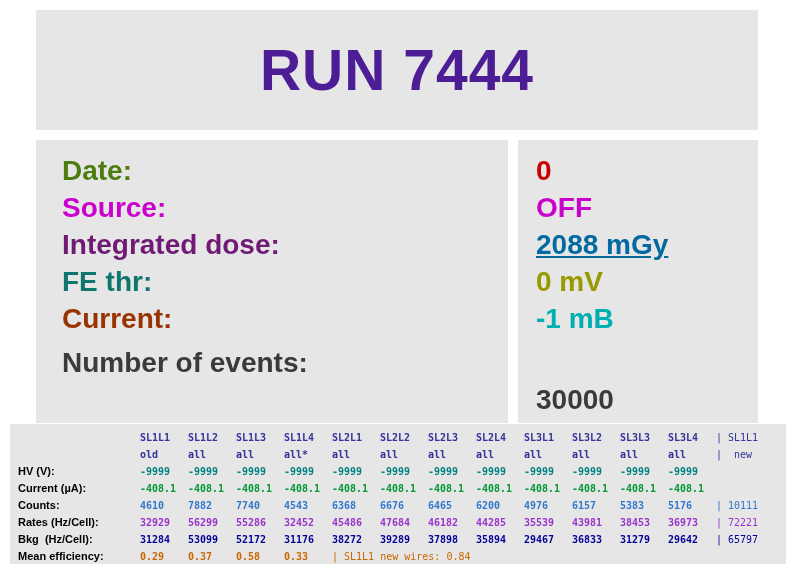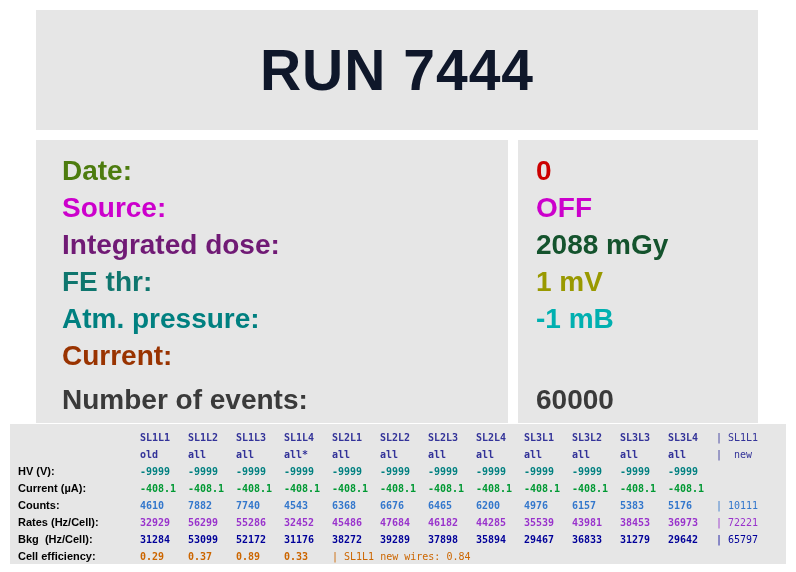--- a/index.html
+++ b/index.html
@@ -11,21 +11,21 @@
     position: relative;
     overflow: hidden;
   }
   .panel { position: absolute; background: #e6e6e6; }
 
   #header-box {
     left: 36px; top: 10px; width: 722px; height: 120px;
     display: flex; align-items: center; justify-content: center;
   }
   #run-title {
-    font-size: 57px; font-weight: bold; color: #0f172a; letter-spacing: 1px;
+    font-size: 57px; font-weight: bold; color: #4c1d95; letter-spacing: 1px;
   }
 
   #info-labels { left: 36px;  top: 140px; width: 472px; height: 283px; padding: 12px 0 0 26px; }
   #info-values { left: 518px; top: 140px; width: 240px; height: 283px; padding: 12px 0 0 18px; }
   .info-row {
     height: 37px; line-height: 37px;
     font-size: 28px; font-weight: bold;
     white-space: nowrap;
   }
   .info-row:last-child { margin-top: 7px; }
@@ -56,36 +56,35 @@
 
 <div class="panel" id="header-box">
   <div id="run-title">RUN 7444</div>
 </div>
 
 <div class="panel" id="info-labels">
     <div class="info-row" style="color: #4d7c0f;">Date:</div>
     <div class="info-row" style="color: rgb(204, 0, 204);">Source:</div>
     <div class="info-row" style="color: #701a75;">Integrated dose:</div>
     <div class="info-row" style="color: #0f766e;">FE thr:</div>
-    <div class="info-row" style="color: rgb(0, 128, 128);">Atm. pressure:</div>
     <div class="info-row" style="color: rgb(153, 51, 0);">Current:</div>
     <div class="info-row" style="color: rgb(58, 58, 58);">Number of events:</div>
   </div>
 <div class="panel" id="info-values">
     <div class="info-row" style="color: rgb(204, 0, 0);">0</div>
     <div class="info-row" style="color: rgb(204, 0, 204);">OFF</div>
-    <div class="info-row" style="color: #14532d;">2088 mGy</div>
-    <div class="info-row" style="color: rgb(153, 153, 0);">1 mV</div>
+    <div class="info-row" style="color: #0369a1; text-decoration: underline;">2088 mGy</div>
+    <div class="info-row" style="color: rgb(153, 153, 0);">0 mV</div>
     <div class="info-row" style="color: rgb(0, 176, 176);">-1 mB</div>
     <div class="info-row" style="color: rgb(153, 51, 0);"></div>
-    <div class="info-row" style="color: rgb(58, 58, 58);">60000</div>
+    <div class="info-row" style="color: rgb(58, 58, 58);">30000</div>
   </div>
 
 <div class="panel" id="stats-table">
     <div class="trow"><div class="tlabel"></div><div class="tcell" style="color: rgb(51, 51, 153);">SL1L1</div><div class="tcell" style="color: rgb(51, 51, 153);">SL1L2</div><div class="tcell" style="color: rgb(51, 51, 153);">SL1L3</div><div class="tcell" style="color: rgb(51, 51, 153);">SL1L4</div><div class="tcell" style="color: rgb(51, 51, 153);">SL2L1</div><div class="tcell" style="color: rgb(51, 51, 153);">SL2L2</div><div class="tcell" style="color: rgb(51, 51, 153);">SL2L3</div><div class="tcell" style="color: rgb(51, 51, 153);">SL2L4</div><div class="tcell" style="color: rgb(51, 51, 153);">SL3L1</div><div class="tcell" style="color: rgb(51, 51, 153);">SL3L2</div><div class="tcell" style="color: rgb(51, 51, 153);">SL3L3</div><div class="tcell" style="color: rgb(51, 51, 153);">SL3L4</div><div class="textra" style="color: rgb(51, 51, 153);">| SL1L1</div></div>
     <div class="trow"><div class="tlabel"></div><div class="tcell" style="color: rgb(51, 51, 153);">old</div><div class="tcell" style="color: rgb(51, 51, 153);">all</div><div class="tcell" style="color: rgb(51, 51, 153);">all</div><div class="tcell" style="color: rgb(51, 51, 153);">all*</div><div class="tcell" style="color: rgb(51, 51, 153);">all</div><div class="tcell" style="color: rgb(51, 51, 153);">all</div><div class="tcell" style="color: rgb(51, 51, 153);">all</div><div class="tcell" style="color: rgb(51, 51, 153);">all</div><div class="tcell" style="color: rgb(51, 51, 153);">all</div><div class="tcell" style="color: rgb(51, 51, 153);">all</div><div class="tcell" style="color: rgb(51, 51, 153);">all</div><div class="tcell" style="color: rgb(51, 51, 153);">all</div><div class="textra" style="color: rgb(51, 51, 153);">|  new</div></div>
     <div class="trow"><div class="tlabel">HV (V):</div><div class="tcell" style="color: rgb(0, 128, 128);">-9999</div><div class="tcell" style="color: rgb(0, 128, 128);">-9999</div><div class="tcell" style="color: rgb(0, 128, 128);">-9999</div><div class="tcell" style="color: rgb(0, 128, 128);">-9999</div><div class="tcell" style="color: rgb(0, 128, 128);">-9999</div><div class="tcell" style="color: rgb(0, 128, 128);">-9999</div><div class="tcell" style="color: rgb(0, 128, 128);">-9999</div><div class="tcell" style="color: rgb(0, 128, 128);">-9999</div><div class="tcell" style="color: rgb(0, 128, 128);">-9999</div><div class="tcell" style="color: rgb(0, 128, 128);">-9999</div><div class="tcell" style="color: rgb(0, 128, 128);">-9999</div><div class="tcell" style="color: rgb(0, 128, 128);">-9999</div></div>
     <div class="trow"><div class="tlabel">Current (µA):</div><div class="tcell" style="color: rgb(0, 153, 51);">-408.1</div><div class="tcell" style="color: rgb(0, 153, 51);">-408.1</div><div class="tcell" style="color: rgb(0, 153, 51);">-408.1</div><div class="tcell" style="color: rgb(0, 153, 51);">-408.1</div><div class="tcell" style="color: rgb(0, 153, 51);">-408.1</div><div class="tcell" style="color: rgb(0, 153, 51);">-408.1</div><div class="tcell" style="color: rgb(0, 153, 51);">-408.1</div><div class="tcell" style="color: rgb(0, 153, 51);">-408.1</div><div class="tcell" style="color: rgb(0, 153, 51);">-408.1</div><div class="tcell" style="color: rgb(0, 153, 51);">-408.1</div><div class="tcell" style="color: rgb(0, 153, 51);">-408.1</div><div class="tcell" style="color: rgb(0, 153, 51);">-408.1</div></div>
     <div class="trow"><div class="tlabel">Counts:</div><div class="tcell" style="color: rgb(51, 119, 204);">4610</div><div class="tcell" style="color: rgb(51, 119, 204);">7882</div><div class="tcell" style="color: rgb(51, 119, 204);">7740</div><div class="tcell" style="color: rgb(51, 119, 204);">4543</div><div class="tcell" style="color: rgb(51, 119, 204);">6368</div><div class="tcell" style="color: rgb(51, 119, 204);">6676</div><div class="tcell" style="color: rgb(51, 119, 204);">6465</div><div class="tcell" style="color: rgb(51, 119, 204);">6200</div><div class="tcell" style="color: rgb(51, 119, 204);">4976</div><div class="tcell" style="color: rgb(51, 119, 204);">6157</div><div class="tcell" style="color: rgb(51, 119, 204);">5383</div><div class="tcell" style="color: rgb(51, 119, 204);">5176</div><div class="textra" style="color: rgb(51, 119, 204);">| 10111</div></div>
     <div class="trow"><div class="tlabel">Rates (Hz/Cell):</div><div class="tcell" style="color: rgb(153, 51, 204);">32929</div><div class="tcell" style="color: rgb(153, 51, 204);">56299</div><div class="tcell" style="color: rgb(153, 51, 204);">55286</div><div class="tcell" style="color: rgb(153, 51, 204);">32452</div><div class="tcell" style="color: rgb(153, 51, 204);">45486</div><div class="tcell" style="color: rgb(153, 51, 204);">47684</div><div class="tcell" style="color: rgb(153, 51, 204);">46182</div><div class="tcell" style="color: rgb(153, 51, 204);">44285</div><div class="tcell" style="color: rgb(153, 51, 204);">35539</div><div class="tcell" style="color: rgb(153, 51, 204);">43981</div><div class="tcell" style="color: rgb(153, 51, 204);">38453</div><div class="tcell" style="color: rgb(153, 51, 204);">36973</div><div class="textra" style="color: rgb(153, 51, 204);">| 72221</div></div>
     <div class="trow"><div class="tlabel">Bkg  (Hz/Cell):</div><div class="tcell" style="color: rgb(0, 0, 153);">31284</div><div class="tcell" style="color: rgb(0, 0, 153);">53099</div><div class="tcell" style="color: rgb(0, 0, 153);">52172</div><div class="tcell" style="color: rgb(0, 0, 153);">31176</div><div class="tcell" style="color: rgb(0, 0, 153);">38272</div><div class="tcell" style="color: rgb(0, 0, 153);">39289</div><div class="tcell" style="color: rgb(0, 0, 153);">37898</div><div class="tcell" style="color: rgb(0, 0, 153);">35894</div><div class="tcell" style="color: rgb(0, 0, 153);">29467</div><div class="tcell" style="color: rgb(0, 0, 153);">36833</div><div class="tcell" style="color: rgb(0, 0, 153);">31279</div><div class="tcell" style="color: rgb(0, 0, 153);">29642</div><div class="textra" style="color: rgb(0, 0, 153);">| 65797</div></div>
-    <div class="trow"><div class="tlabel">Cell efficiency:</div><div class="tcell" style="color: rgb(204, 102, 0);">0.29</div><div class="tcell" style="color: rgb(204, 102, 0);">0.37</div><div class="tcell" style="color: rgb(204, 102, 0);">0.89</div><div class="tcell" style="color: rgb(204, 102, 0);">0.33</div><div class="textra" style="color: rgb(204, 102, 0);">| SL1L1 new wires: 0.84</div></div>
+    <div class="trow"><div class="tlabel">Mean efficiency:</div><div class="tcell" style="color: rgb(204, 102, 0);">0.29</div><div class="tcell" style="color: rgb(204, 102, 0);">0.37</div><div class="tcell" style="color: rgb(204, 102, 0);">0.58</div><div class="tcell" style="color: rgb(204, 102, 0);">0.33</div><div class="textra" style="color: rgb(204, 102, 0);">| SL1L1 new wires: 0.84</div></div>
   </div>
 
 </body></html>

